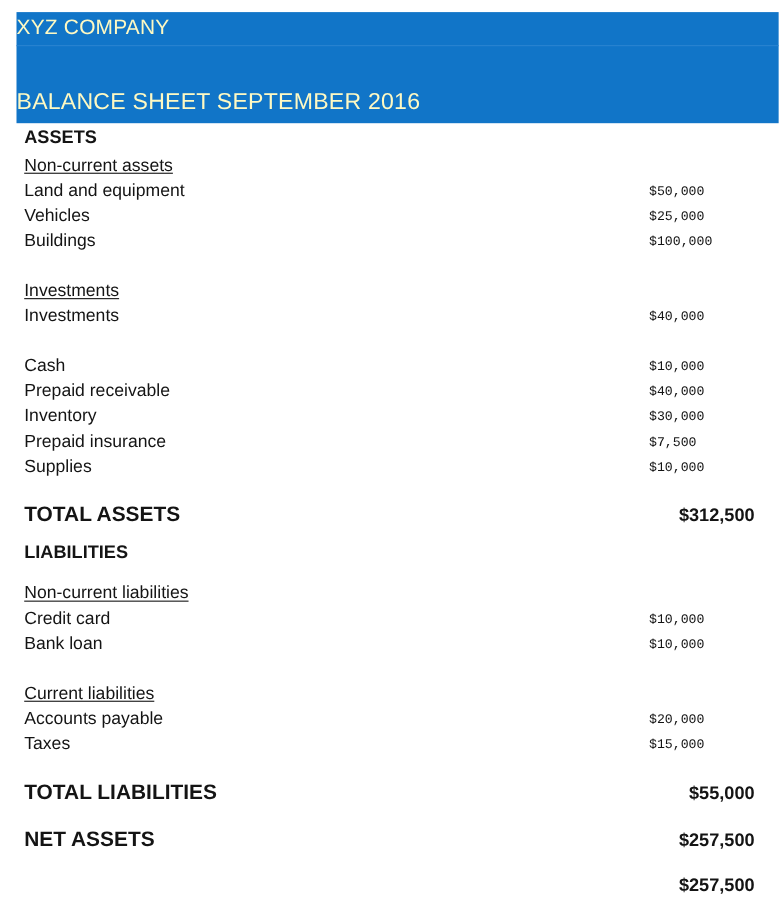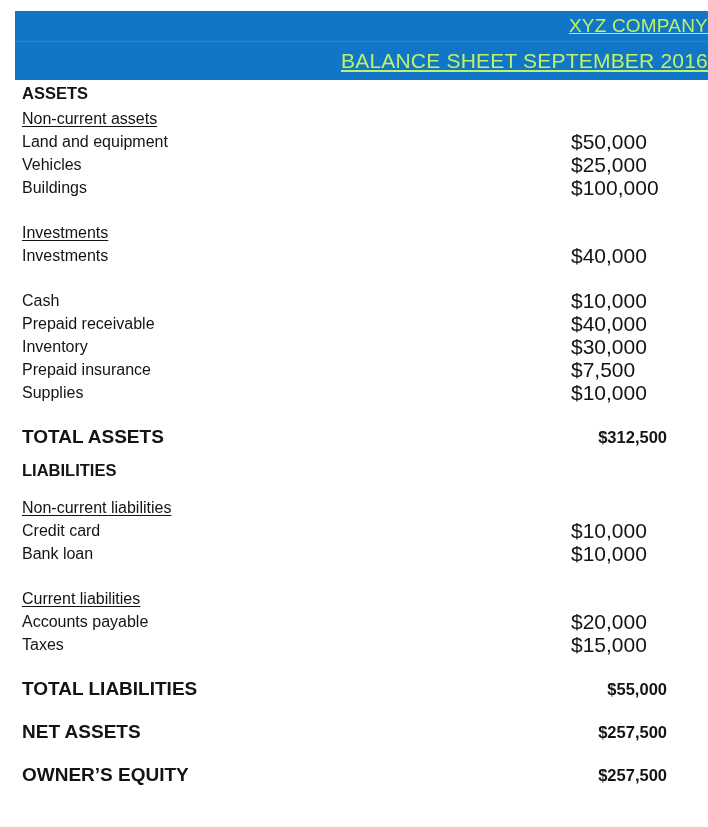--- a/index.html
+++ b/index.html
@@ -15,60 +15,61 @@
     overflow: hidden;
   }
 
   
   .banner {
     margin: 11px 0 0 15px;
     width: 693px;
     background: #1175c8;
   }
   .banner-row {
-    color: #bef264;
-    text-align: right;
+    color: #fef9c3;
+    text-align: left;
     letter-spacing: 0.2px;
     white-space: nowrap;
-    text-decoration: underline;
   }
   .banner-row-company {
     font-size: 19px;
     line-height: 30px;
     height: 30px;
     border-bottom: 1px solid #2b84d0;
   }
   .banner-row-subtitle {
     font-size: 21px;
     line-height: 38px;
     height: 38px;
+    margin-top: 32px;
   }
 
   
   .sheet {
-    padding: 0 41px 0 22px;
+    padding: 0 22px 0 22px;
   }
 
   .row {
     display: flex;
     align-items: center;
     height: 23px;
   }
   .row .label {
     flex: 0 0 auto;
     font-size: 16px;
     white-space: nowrap;
   }
   .row .amount {
     margin-left: auto;
-    font-size: 21px;
+    font-size: 12px;
     white-space: nowrap;
     width: 96px;
     text-align: left;
     padding-left: 0;
+    font-family: Liberation Mono, monospace;
   }
 
   
   .section-heading {
     font-size: 16.5px;
     font-weight: bold;
     height: 27px;
     line-height: 27px;
     white-space: nowrap;
   }
@@ -219,17 +220,16 @@
   <div class="spacer-sm"></div>
 
   <div class="total-row">
     <div class="label">NET ASSETS</div>
     <div class="amount">$257,500</div>
   </div>
 
   <div class="spacer-sm"></div>
 
   <div class="total-row">
-    <div class="label">OWNER’S EQUITY</div>
     <div class="amount">$257,500</div>
   </div>
 
 </div>
 
 </body></html>

